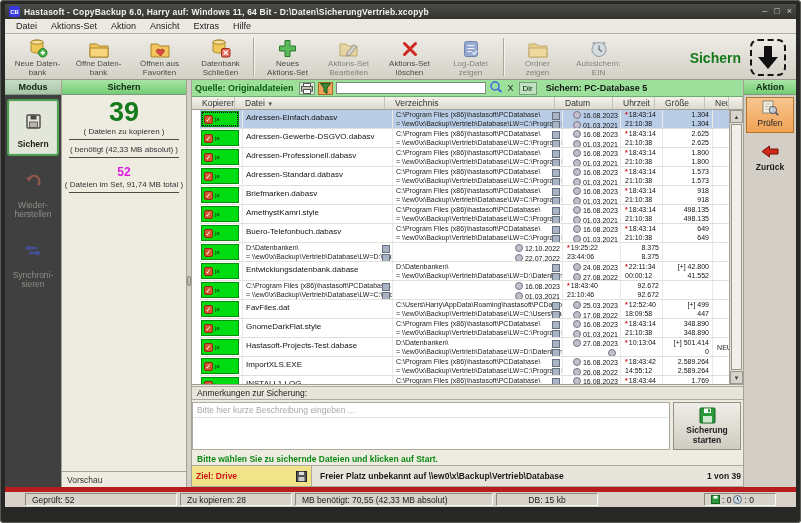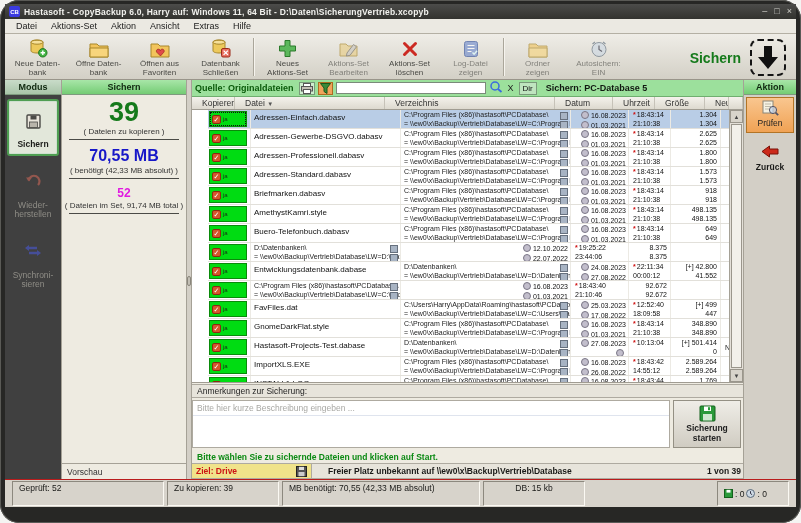--- a/index.html
+++ b/index.html
@@ -1,18 +1,18 @@
 <!DOCTYPE html>
 <html><head>
 <meta charset="utf-8">
 <style>
   * { margin:0; padding:0; box-sizing:border-box; font-family:"Liberation Sans", sans-serif; }
   html,body { width:801px; height:523px; background:#f4f4f2; overflow:hidden; }
   .frame { position:absolute; left:0; top:0; width:801px; height:523px; background:#272725;
-           border-radius:19px; padding:4px 5px 16px 5px; box-shadow: inset 0 0 0 1px #5a5a56; }
+           border-radius:4px; padding:4px 5px 16px 5px; box-shadow: inset 0 0 0 1px #5a5a56; }
   .win { width:100%; height:100%; display:flex; flex-direction:column; background:#dedbd2; }
 
   
   .titlebar { height:15px; background:linear-gradient(#4c4c4a,#33332f); display:flex; align-items:center; padding:0 4px; flex:0 0 auto; }
   .appicon { width:11px; height:11px; background:#3a3ae0; color:#fff; font-size:6px; font-weight:bold;
              display:flex; align-items:center; justify-content:center; border-radius:2px; margin-right:4px; }
   .title { color:#f2f2ee; font-size:8.5px; font-weight:bold; letter-spacing:.2px; }
   .wbtns { margin-left:auto; display:flex; gap:7px; color:#cfcfc9; font-size:9px; }
   .wbtns span { cursor:default; line-height:9px; }
 
@@ -65,21 +65,21 @@
   .xclear { font-size:9px; color:#222; padding:0 2px; }
   .dir-btn { font-size:8px; color:#111; border:1px solid #7a9a7a; background:#bfe4bf; height:13px; padding:0 3px; display:flex; align-items:center;}
   .backup-label { font-weight:bold; font-size:9px; color:#101810; margin-left:6px; }
 
   .thead { display:grid; grid-template-columns:43px 150px 170px 58px 42px 50px 24px 14px; height:13px;
            background:linear-gradient(#f4f2ec,#ddd9cf); border-bottom:1px solid #a09c92; font-size:8.5px; color:#333; align-items:center; flex:0 0 auto;}
   .thead > div { padding-left:10px; border-right:1px solid #c6c2b8; height:100%; line-height:13px; overflow:hidden; white-space:nowrap;}
   .sortind { font-size:6px; color:#555; }
 
   .tbody { position:relative; flex:1 1 auto; background:#fff; border-bottom:1px solid #a09c92; overflow:hidden; }
-  .rows { position:absolute; left:16px; top:0; right:14px; }
+  .rows { position:absolute; left:8px; top:0; right:14px; }
   .trow { display:grid; grid-template-columns:43px 150px 170px 58px 42px 50px 24px; height:19px; border-bottom:1px solid #e2e0da; background:#fff; }
   .trow.selected { background:#b9cde6; }
   .cell { border-right:1px solid #eceae4; overflow:hidden; white-space:nowrap; }
   .c-copy { padding:1px 3px 1px 1px; }
   .copybox { width:100%; height:100%; background:#00dc12; border:1px solid #0a8a0a; display:flex; align-items:center; gap:2px; padding-left:2px; }
   .selected .copybox { outline:1px dotted #111; outline-offset:-2px; }
   .chk { width:9px; height:9px; background:#d4562c; border:1px solid #8a2a10; border-radius:2px; color:#fff; font-size:7px; line-height:8px; text-align:center; }
   .ja { font-size:6px; color:#143014; }
   .c-file { font-size:8px; color:#111; padding:3px 0 0 3px; }
   .c-dir { display:flex; flex-direction:column; padding:1px 0 0 3px; }
@@ -101,32 +101,32 @@
 
   .notes-header { height:14px; background:#e7e4db; border:1px solid #aeaaa0; border-left:none; border-right:none; font-size:8.5px; color:#222; padding:1px 5px; margin-top:1px; flex:0 0 auto;}
   .notes-body { height:52px; display:flex; padding:2px 2px 2px 0; flex:0 0 auto; }
   .notes-box { flex:1; background:#fff; border:1px solid #aeaaa0; display:flex; flex-direction:column; }
   .desc-input { border:none; outline:none; height:15px; font-size:8.5px; padding:2px 4px; border-bottom:1px solid #dfe4ee; }
   .desc-input::placeholder { color:#a8a8a4; }
   .start-btn { width:68px; margin-left:3px; background:linear-gradient(#efede7,#d0ccc2); border:1px solid #949084;
                display:flex; flex-direction:column; align-items:center; justify-content:center; gap:2px;
                font-size:8.5px; font-weight:bold; color:#222; white-space:pre-line; text-align:center; line-height:9.5px;}
   .msg-line { font-size:8.5px; font-weight:bold; color:#0c8a14; padding:2px 5px 1px; flex:0 0 auto;}
-  .target-bar { height:16px; background:#e7e4db; border:1px solid #aeaaa0; border-left:none; border-right:none; display:flex; align-items:center; font-size:8.5px; flex:0 0 auto;}
+  .target-bar { height:22px; background:#e7e4db; border:1px solid #aeaaa0; border-left:none; border-right:none; display:flex; align-items:center; font-size:8.5px; flex:0 0 auto;}
   .ziel-badge { width:120px; height:100%; background:#f0e38a; color:#cc1414; font-weight:bold; display:flex; align-items:center; justify-content:space-between; padding:0 4px; border-right:1px solid #aeaaa0; }
-  .free-space { font-weight:bold; color:#1a1a18; margin-left:16px; }
+  .free-space { font-weight:bold; color:#1a1a18; margin-left:8px; }
   .pos { margin-left:auto; font-weight:bold; color:#1a1a18; padding-right:2px; }
 
   .action { width:53px; background:#d3cfc6; border-left:1px solid #a5a196; display:flex; flex-direction:column; flex:0 0 auto;}
   .pruefen { margin:2px 2px 0 2px; background:linear-gradient(#f9c68f,#f0a254); border:1px solid #b27426; text-align:center; font-size:8.5px; color:#222; padding:2px 6px 4px; }
   .pruefen .picon { height:16px; display:flex; justify-content:center; margin-bottom:2px; }
   .zurueck { margin-top:12px; text-align:center; font-size:8.5px; font-weight:bold; color:#1a1a18; }
   .zurueck .zicon { height:14px; display:flex; justify-content:center; margin-bottom:3px; }
 
-  .statusbar { height:28px; background:#d7d3cb; border-top:1px solid #b91c1c; display:flex; gap:3px; padding:1px 7px; font-size:8.5px; color:#1a1a18; flex:0 0 auto;}
+  .statusbar { height:20px; background:#d7d3cb; border-top:5px solid #b91c1c; display:flex; gap:3px; padding:1px 20px; font-size:8.5px; color:#1a1a18; flex:0 0 auto;}
   .seg { border:1px solid; border-color:#8c887e #fbf9f3 #fbf9f3 #8c887e; background:#d7d3cb; padding:1px 6px 0; overflow:hidden; white-space:nowrap; }
   .seg.s0 { flex:0 0 152px; } .seg.s1 { flex:0 0 112px; } .seg.s2 { flex:0 0 198px; } .seg.s3 { flex:0 0 102px; text-align:center;} 
   .seg.fill { flex:1 1 auto; border-color:transparent; }
   .seg.counters { flex:0 0 72px; display:flex; align-items:center; gap:2px; padding-top:0; }
 </style>
 </head>
 <body>
 
 <div class="frame">
  <div class="win">
@@ -300,21 +300,20 @@
         <span>Synchroni-
 sieren</span>
       </div>
     </div>
 
     <div class="stats">
       <div class="panel-header bright">Sichern</div>
       <div class="big-green">39</div>
       <div class="cap">( Dateien zu kopieren )</div>
       <div class="sline"></div>
-      <div class="big-blue">70,55 MB</div>
       <div class="cap">( benötigt  (42,33 MB absolut) )</div>
       <div class="sline"></div>
       <div class="big-mag">52</div>
       <div class="cap">( Dateien im Set, 91,74 MB total )</div>
       <div class="sline"></div>
       <div class="preview">Vorschau</div>
     </div>
 
     <div class="vsplit">
       <span class="handle"></span>
@@ -809,21 +808,21 @@
                 <path d="M17 4v5H8.5v3L1 6.5 8.5 1v3z" fill="#cc2a1a" stroke="#7a1208"></path>
               </svg>
         </span>
         <span>Zurück</span>
       </div>
     </div>
   </div>
 
   <div class="statusbar">
     <span class="seg s0">Geprüft: 52</span>
-    <span class="seg s1">Zu kopieren: 39</span>
+    <span class="seg s1">Zu kopieren: 28</span>
     <span class="seg s2">MB benötigt:  70,55 (42,33 MB absolut)</span>
     <span class="seg s3">DB: 15 kb</span>
     <span class="seg fill"></span>
     <span class="seg counters">
       <svg width="9" height="9" viewBox="0 0 9 9">
             <rect x="0.5" y="0.5" width="8" height="8" fill="#2a9a3a" stroke="#14601c"></rect>
             <rect x="2.5" y="0.8" width="4" height="2.8" fill="#fff"></rect>
           </svg>
       <span>: 0</span>
       <svg width="9" height="9" viewBox="0 0 9 9">

